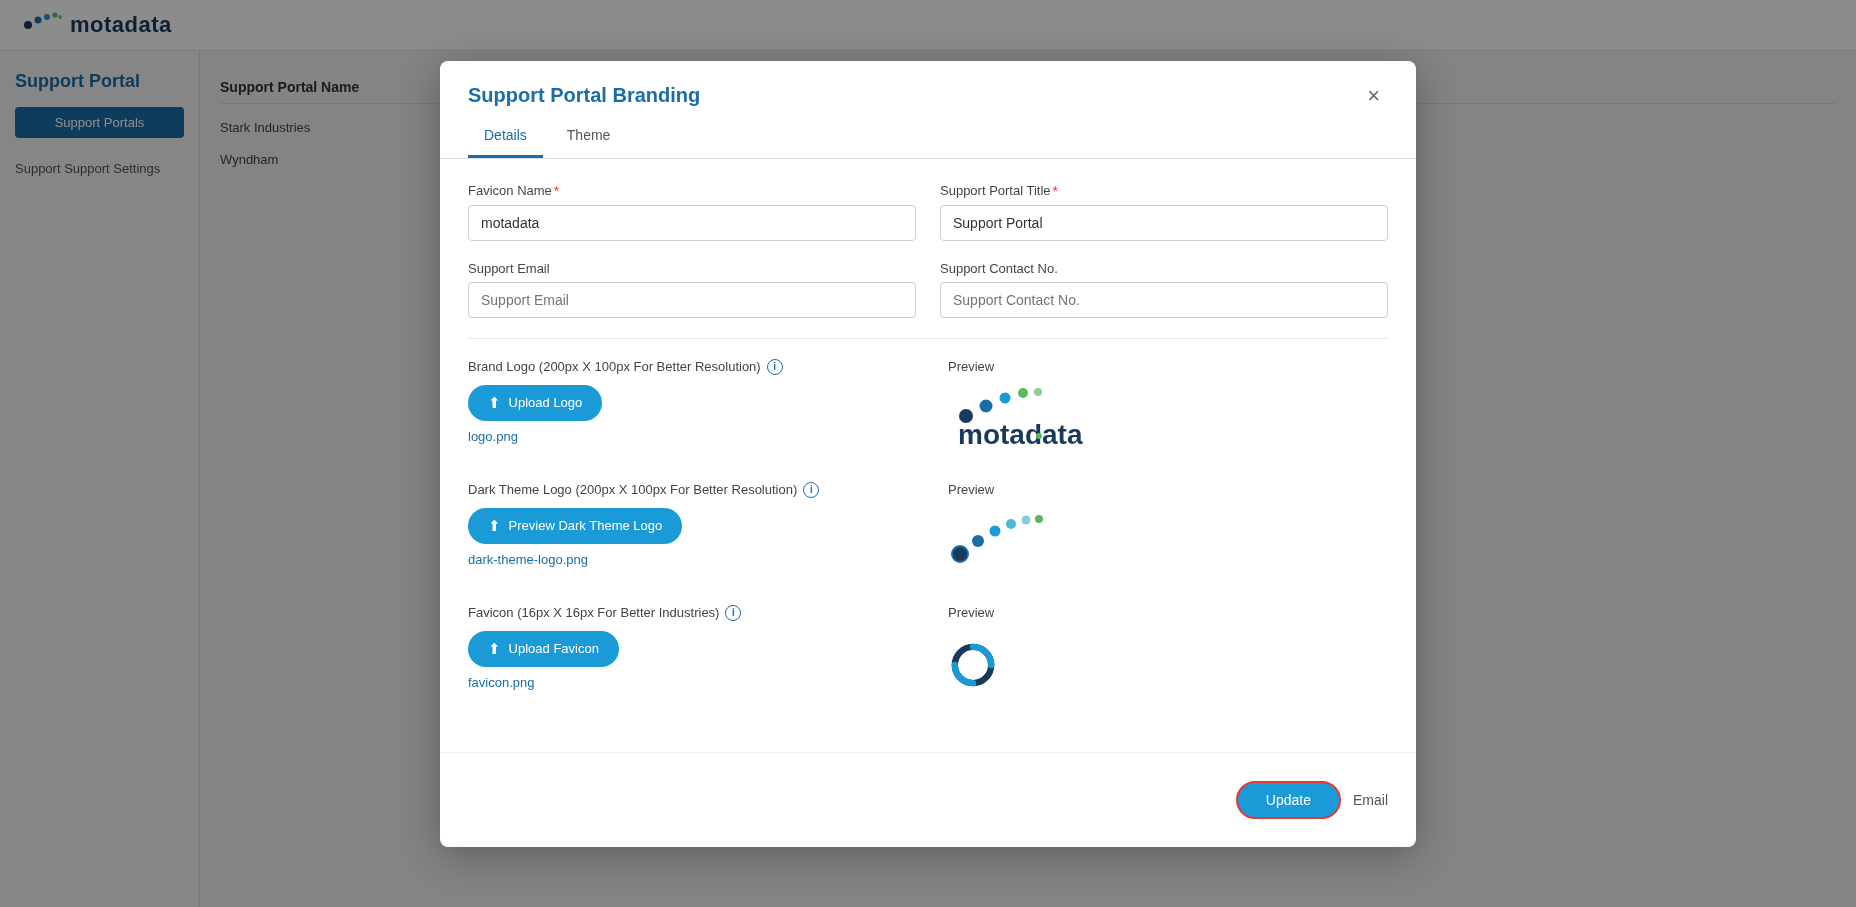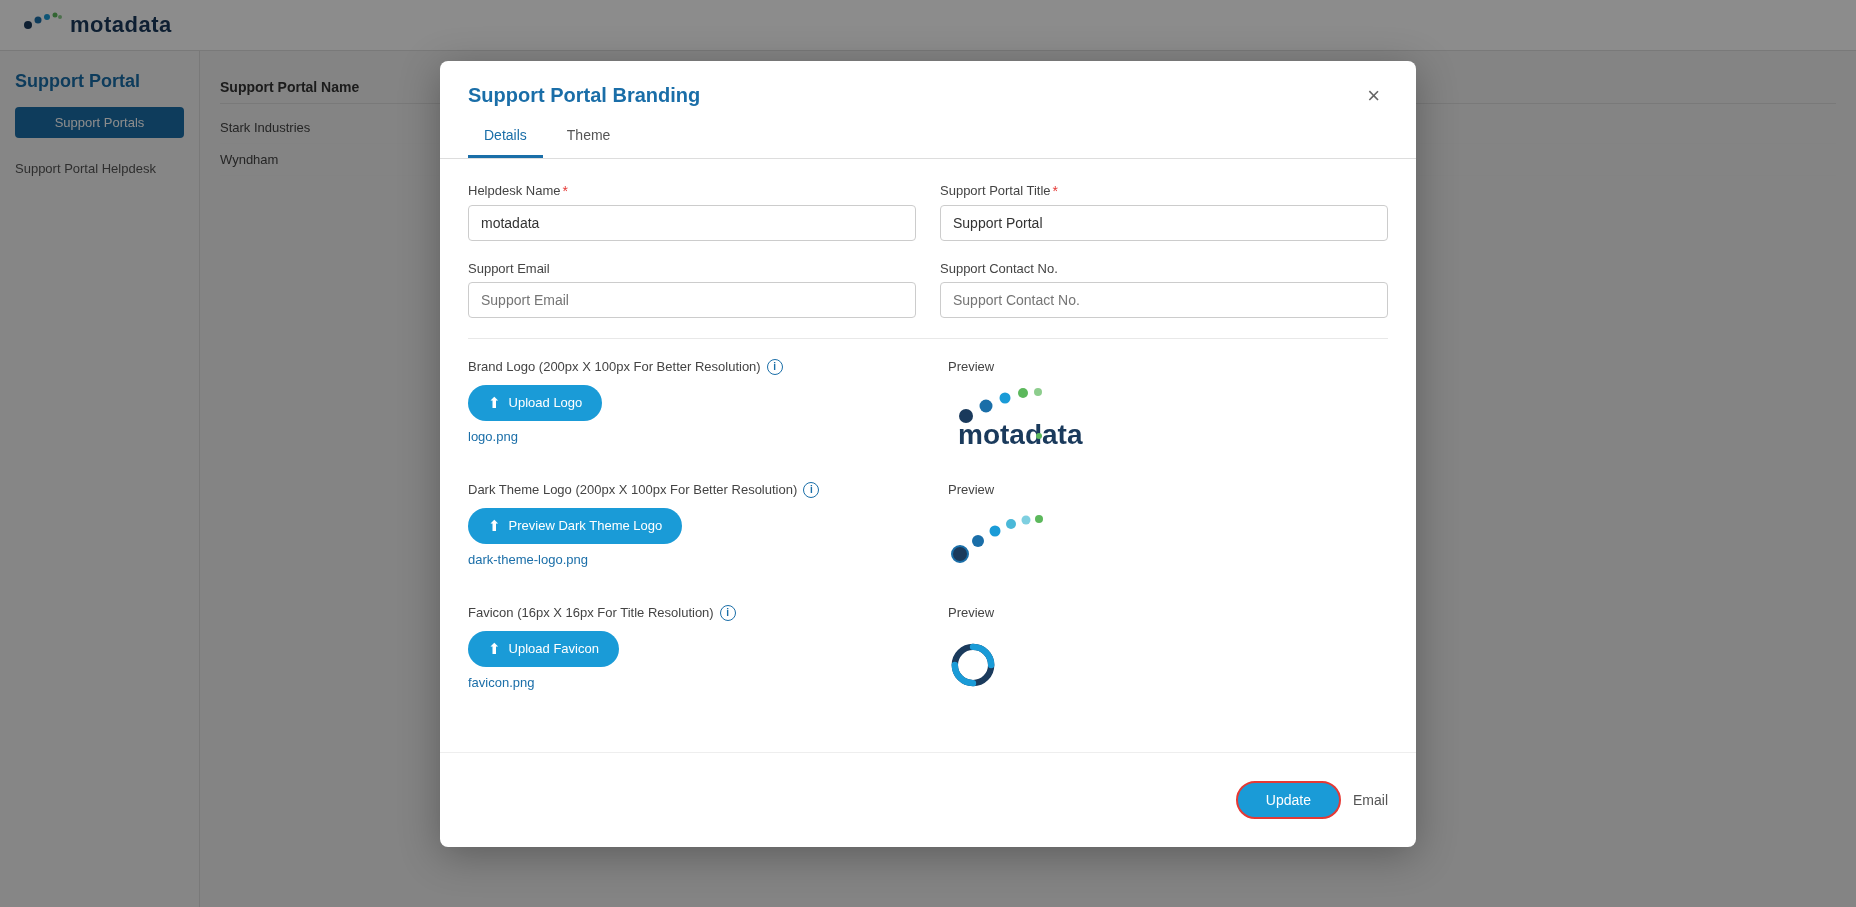--- a/index.html
+++ b/index.html
@@ -327,21 +327,21 @@
         <circle cx="35" cy="5" r="2.5" fill="#5cb85c"></circle>
         <circle cx="40" cy="7" r="2" fill="#5cb85c" opacity="0.7"></circle>
       </svg>
       <span class="logo-text">motadata</span>
     </div>
   </div>
   <div class="bg-content">
     <div class="bg-sidebar">
       <div class="bg-sidebar-title">Support Portal</div>
       <button class="bg-sidebar-btn">Support Portals</button>
-      <div class="bg-sidebar-link">Support Portal Helpdesk</div>
+      <div class="bg-sidebar-link">Support Support Settings</div>
     </div>
     <div class="bg-main">
       <div class="bg-table-header">Support Portal Name</div>
       <div class="bg-table-row">Stark Industries</div>
       <div class="bg-table-row">Wyndham</div>
     </div>
   </div>
 </div>
 
 <div class="overlay">
@@ -356,21 +356,21 @@
     <div class="modal-tabs">
       <div class="modal-tab active">Details</div>
       <div class="modal-tab">Theme</div>
     </div>
 
     <div class="modal-body">
 
       <div class="form-row">
         <div class="form-group">
           <div class="form-label">
-            <span>Helpdesk Name</span>
+            <span>Favicon Name</span>
             <span class="required-star">*</span>
           </div>
           <input class="form-input" type="text" value="motadata" style="">
         </div>
         <div class="form-group">
           <div class="form-label">
             <span>Support Portal Title</span>
             <span class="required-star">*</span>
           </div>
           <input class="form-input" type="text" value="Support Portal" style="">
@@ -446,21 +446,21 @@
               <circle cx="78" cy="11" r="4.5" fill="#7ecfe0"></circle>
               <circle cx="91" cy="10" r="4" fill="#5cb85c"></circle>
             </svg>
           </div>
         </div>
       </div>
 
       <div class="logo-section">
         <div class="logo-left">
           <div class="section-label">
-            <span>Favicon (16px X 16px For Title Resolution)</span>
+            <span>Favicon (16px X 16px For Better Industries)</span>
             <span class="info-icon">i</span>
           </div>
           <button class="upload-btn">
             <span class="upload-icon">⬆</span>
             <span>Upload Favicon</span>
           </button>
           <a class="file-link" href="#">favicon.png</a>
         </div>
         <div class="logo-right">
           <div class="preview-label">Preview</div>

